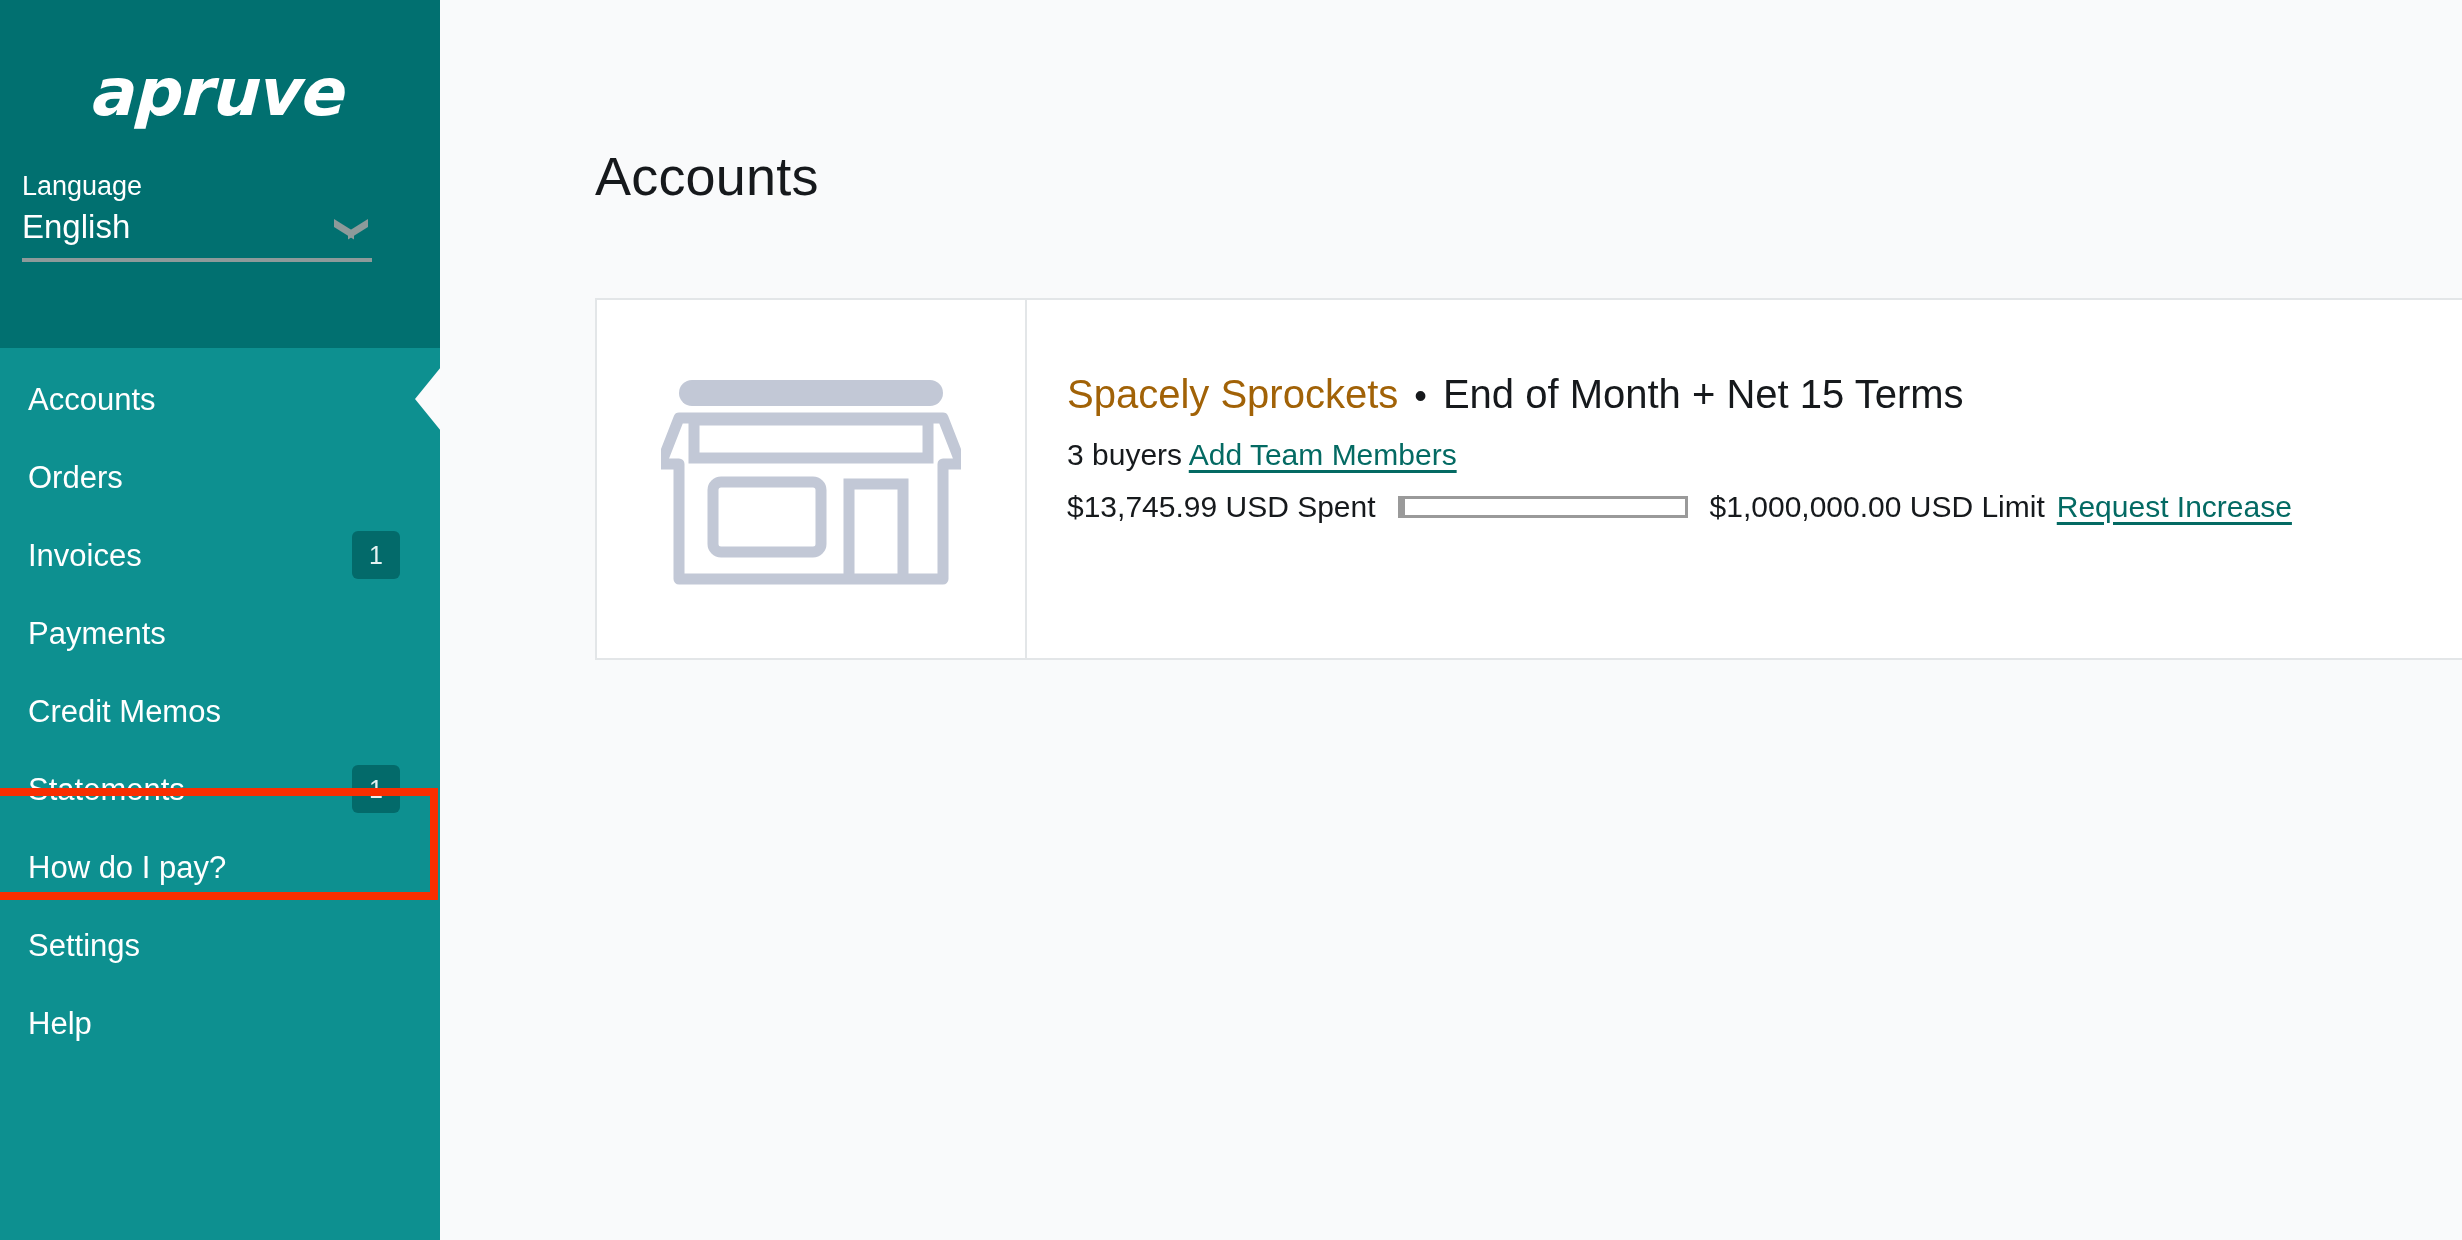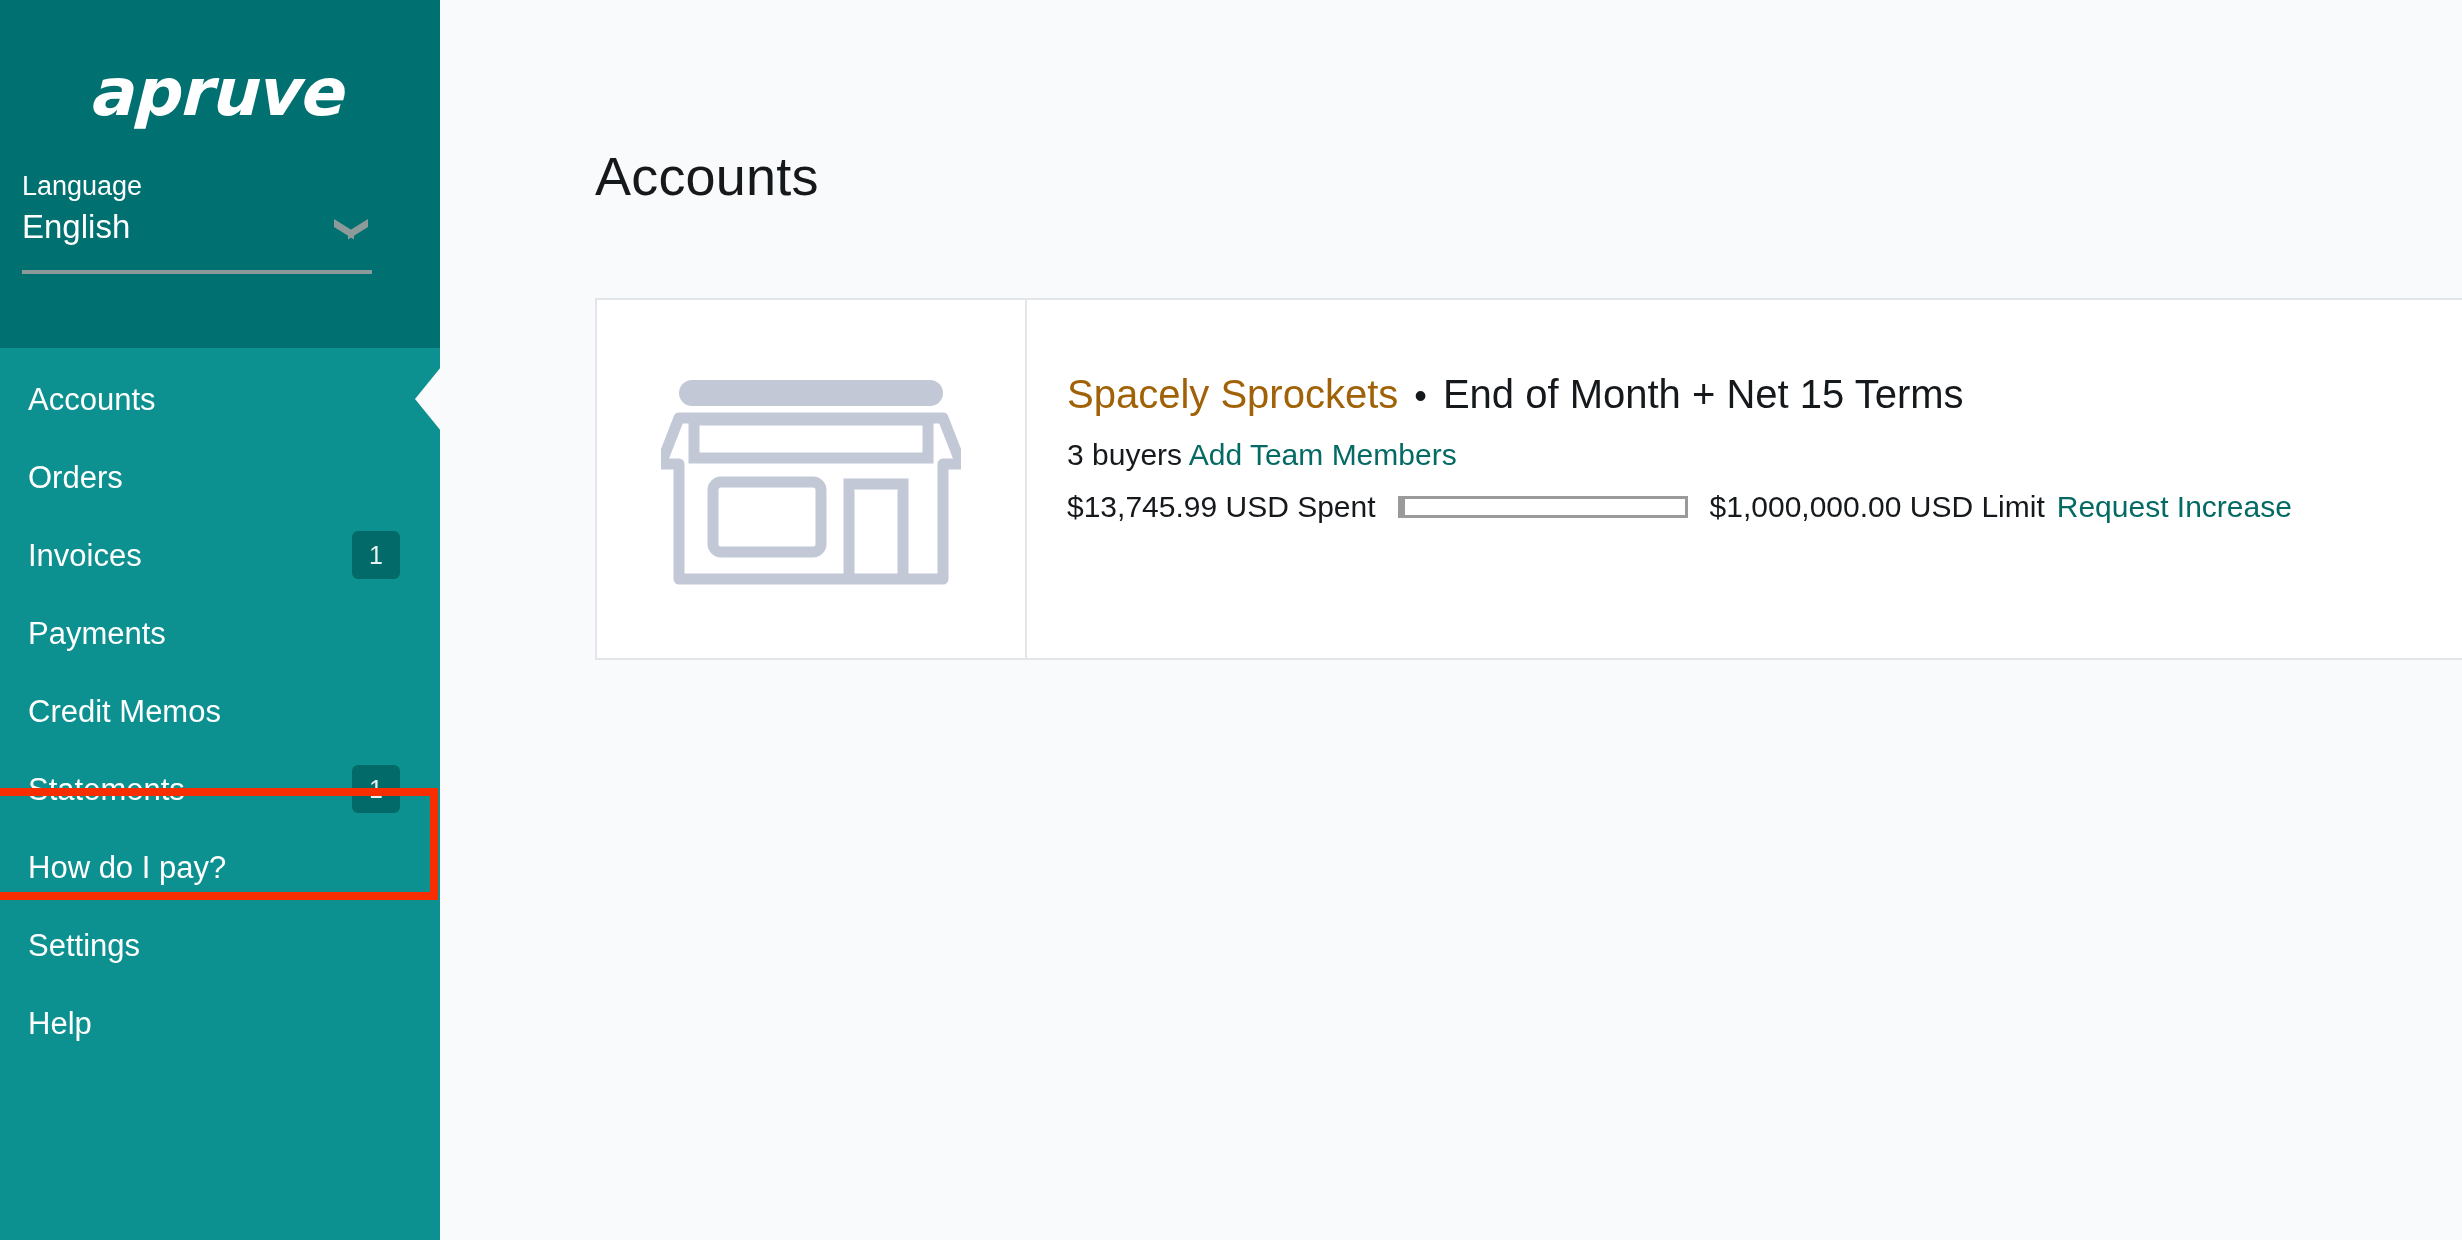--- a/index.html
+++ b/index.html
@@ -40,21 +40,21 @@
     transform:skewX(-3deg);
   }
   .lang-block { padding:0 22px 0 22px; }
   .lang-label {
     color:#ffffff; font-size:27px; line-height:1.2;
     margin-bottom:6px;
   }
   .lang-select {
     position:relative;
     border-bottom:4px solid #8d9a9a;
-    padding-bottom:24px;
+    padding-bottom:12px;
     width:350px;
     display:flex; align-items:center; justify-content:space-between;
   }
   .lang-value { color:#ffffff; font-size:33px; font-weight:400; }
   .chev {
     width:34px; height:20px; position:relative; margin-right:4px;
   }
   .chev::before, .chev::after {
     content:""; position:absolute; top:2px;
     width:20px; height:8px; background:#8d9a9a;
@@ -141,20 +141,21 @@
   .acct-name { color:#a16207; }
   .acct-sep { color:#16191c; padding:0 16px; font-size:36px; }
   .acct-terms { color:#16191c; }
   .buyers-row {
     font-size:30px; color:#16191c;
     margin-bottom:18px;
     white-space:nowrap;
   }
   .link-teal {
     color:#046a63;
+    text-decoration:underline;
     text-underline-offset:5px;
     cursor:pointer;
   }
   .spend-row {
     display:flex; align-items:center;
     font-size:30px; color:#16191c;
     white-space:nowrap;
   }
   .progress {
     width:290px; height:22px;

